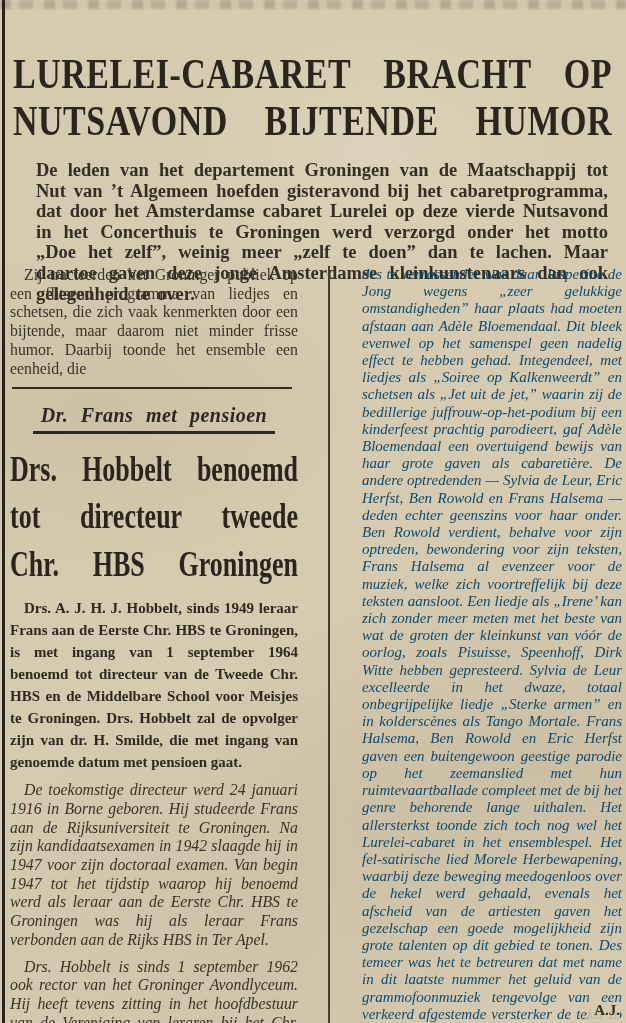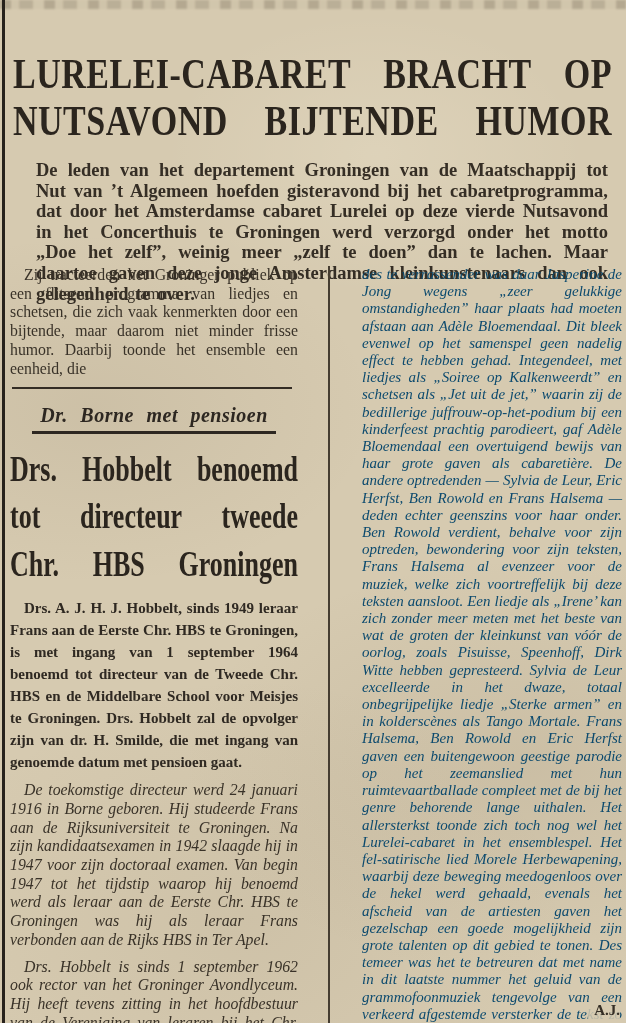--- a/index.html
+++ b/index.html
@@ -99,21 +99,21 @@
 
   <p class="intro">De leden van het departement Groningen van de Maatschappij tot Nut van ’t Algemeen hoefden gisteravond bij het cabaretprogramma, dat door het Amsterdamse cabaret Lurelei op deze vierde Nutsavond in het Concerthuis te Groningen werd verzorgd onder het motto „Doe het zelf”, weinig meer „zelf te doen” dan te lachen. Maar daartoe gaven deze jonge Amsterdamse kleinkunstenaars dan ook gelegenheid te over.</p>
 
   <div class="columns">
     <div class="col-left">
       <p class="body-text">Zij tracteerden het Groninger publiek op een flitsend programma van liedjes en schetsen, die zich vaak kenmerkten door een bijtende, maar daarom niet minder frisse humor. Daarbij toonde het ensemble een eenheid, die</p>
 
       <div class="hrule"></div>
 
       <div class="kicker-wrap">
-        <span class="kicker">Dr. Borne met pensioen</span>
+        <span class="kicker">Dr. Frans met pensioen</span>
       </div>
 
       <h2 class="sub-headline">
         <span class="hline">Drs. Hobbelt benoemd</span>
         <span class="hline">tot directeur tweede</span>
         <span class="hline">Chr. HBS Groningen</span>
       </h2>
 
       <p class="lead-bold">Drs. A. J. H. J. Hobbelt, sinds 1949 leraar Frans aan de Eerste Chr. HBS te Groningen, is met ingang van 1 september 1964 benoemd tot directeur van de Tweede Chr. HBS en de Middelbare School voor Meisjes te Groningen. Drs. Hobbelt zal de opvolger zijn van dr. H. Smilde, die met ingang van genoemde datum met pensioen gaat.</p>
       <p class="body-text spacer-p">De toekomstige directeur werd 24 januari 1916 in Borne geboren. Hij studeerde Frans aan de Rijksuniversiteit te Groningen. Na zijn kandidaatsexamen in 1942 slaagde hij in 1947 voor zijn doctoraal examen. Van begin 1947 tot het tijdstip waarop hij benoemd werd als leraar aan de Eerste Chr. HBS te Groningen was hij als leraar Frans verbonden aan de Rijks HBS in Ter Apel.</p>

